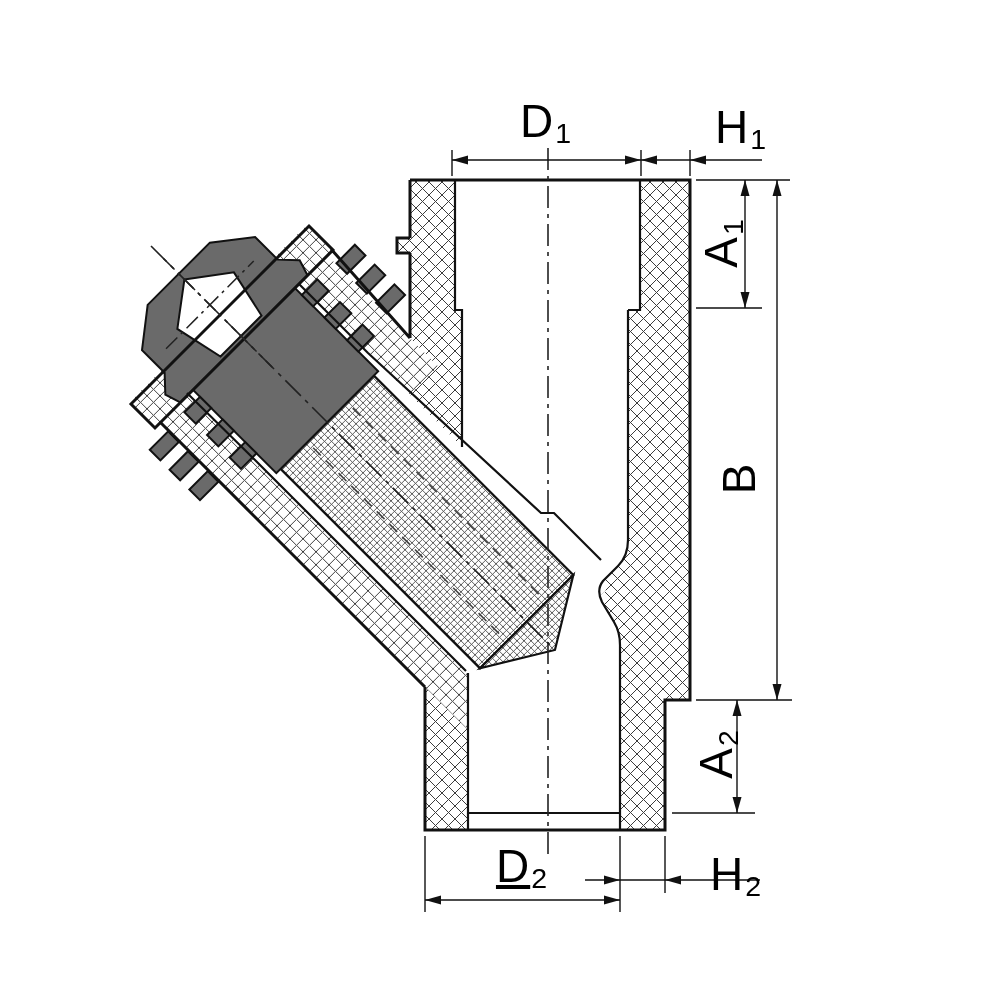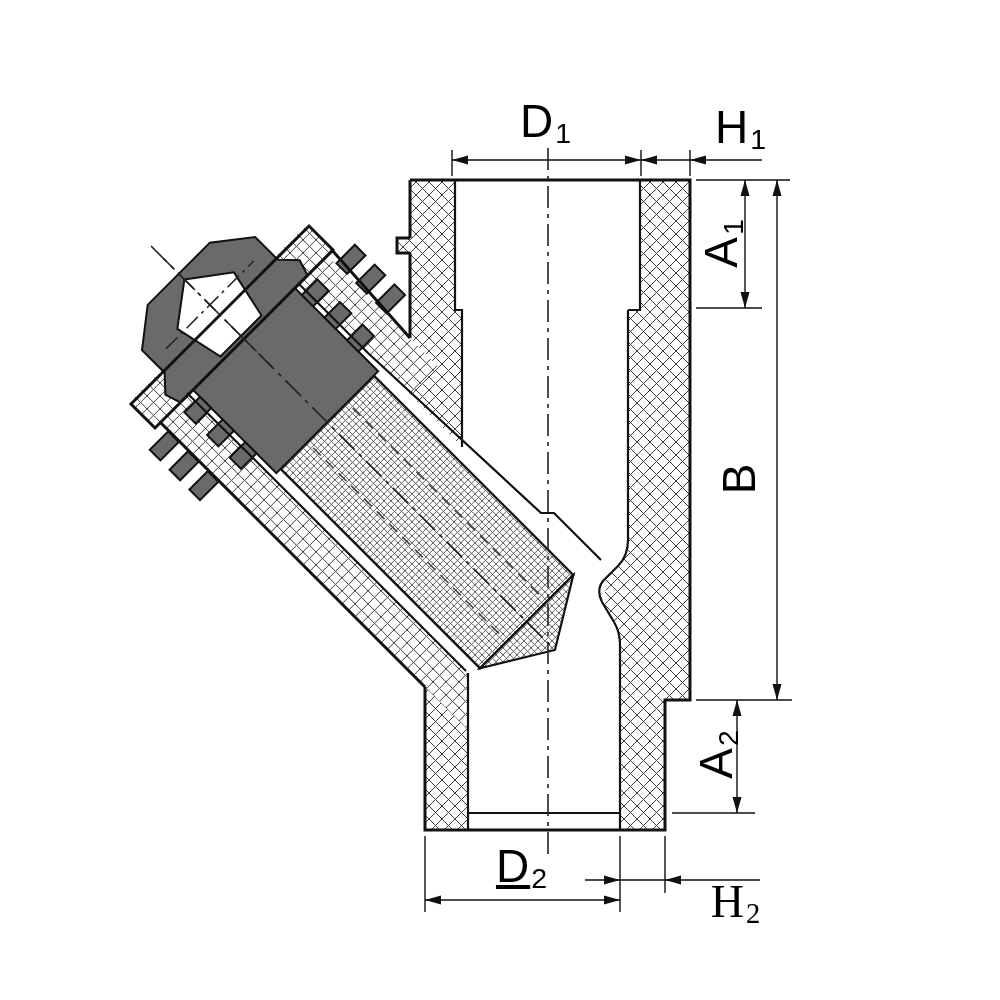--- a/index.html
+++ b/index.html
@@ -141,20 +141,20 @@
 </div>
 <div class="dim-label rot" style="left:721px;top:243px;">
   <span>A</span><span class="sub">1</span>
 </div>
 <div class="dim-label rot" style="left:739px;top:478px;">
   <span>B</span><span class="sub"></span>
 </div>
 <div class="dim-label rot" style="left:716px;top:754px;">
   <span>A</span><span class="sub">2</span>
 </div>
-<div class="dim-label" style="left:736px;top:901px;font-family:Liberation Serif, serif;">
+<div class="dim-label" style="left:736px;top:874px;">
   <span>H</span><span class="sub">2</span>
 </div>
 <div class="dim-label" style="left:522px;top:866px;text-decoration:underline;">
   <span>D</span><span class="sub">2</span>
 </div>
 
 </div>
 
 </body></html>

